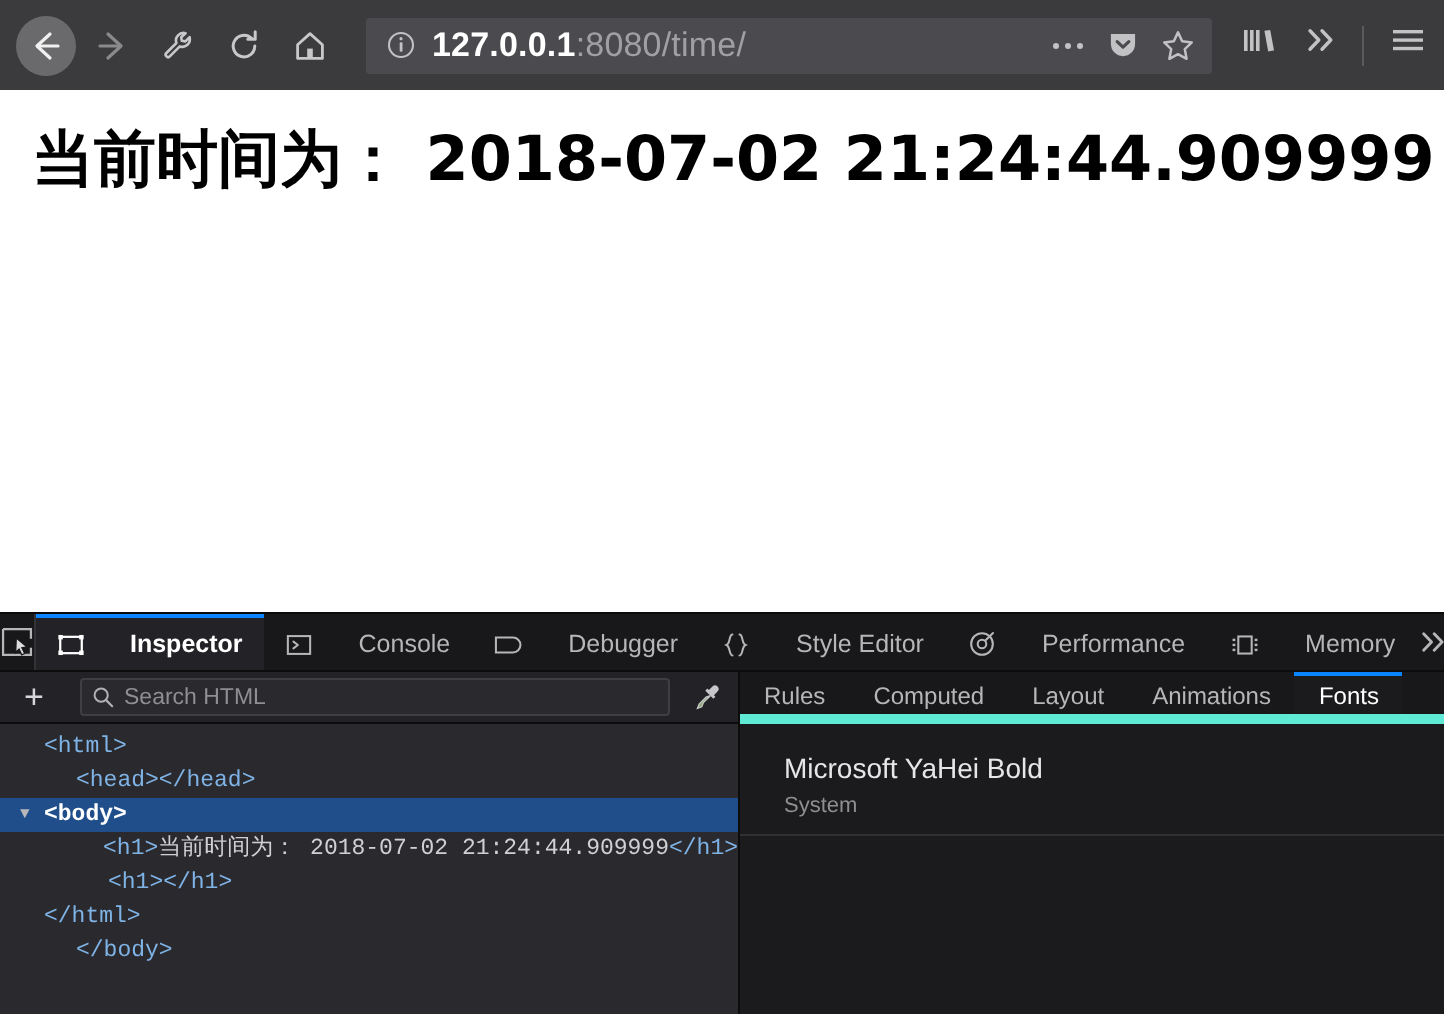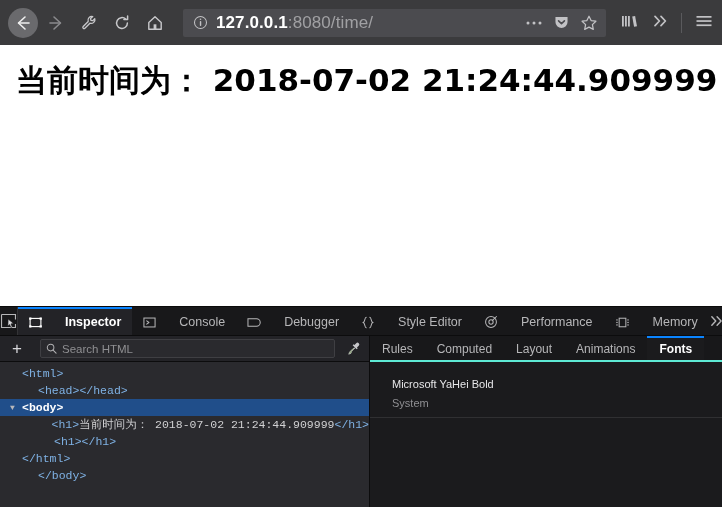--- a/index.html
+++ b/index.html
@@ -184,43 +184,43 @@
   .dt-right {
     flex: 1 1 auto;
     background: #1b1b1d;
     display: flex; flex-direction: column;
     min-width: 0;
   }
   .rt-tabbar {
     height: 26px; flex: 0 0 26px;
     background: #18181a;
     display: flex; align-items: stretch;
-    border-bottom: 2px solid #5eead4;
+    border-bottom: 5px solid #5eead4;
     box-sizing: border-box;
   }
   .rt-tab {
     padding: 0 12px;
     display: flex; align-items: center;
     color: #b6b6b8; font-size: 12px;
     border-top: 2px solid transparent;
     box-sizing: border-box;
     white-space: nowrap;
   }
-  .rt-tab.active { color: #ffffff; font-weight: bold; border-top: 2px solid #0a84ff; background: #1b1b1d; }
+  .rt-tab.active { color: #ffffff; font-weight: normal; border-top: 2px solid #0a84ff; background: #1b1b1d; }
 
   .fonts-panel { flex: 1 1 auto; position: relative; }
   .font-item {
     display: flex; align-items: flex-start;
     padding: 14px 18px 0 22px;
     border-bottom: 1px solid #303032;
     height: 56px;
     box-sizing: border-box;
   }
   .font-meta { flex: 1 1 auto; min-width: 0; }
-  .font-name { color: #e6e6e8; font-size: 11px; line-height: 17px; white-space: nowrap;}
+  .font-name { color: #e6e6e8; font-size: 14px; line-height: 17px; white-space: nowrap;}
   .font-origin { color: #8f8f92; font-size: 11px; line-height: 16px; margin-top: 2px;}
   .font-preview { color: #9d9d9f; font-size: 31px; line-height: 34px; font-family: "Liberation Sans", sans-serif; padding-right: 8px;}
 </style>
 </head>
 <body>
 
 <div class="app">
 
   <div class="browser-toolbar">
 

